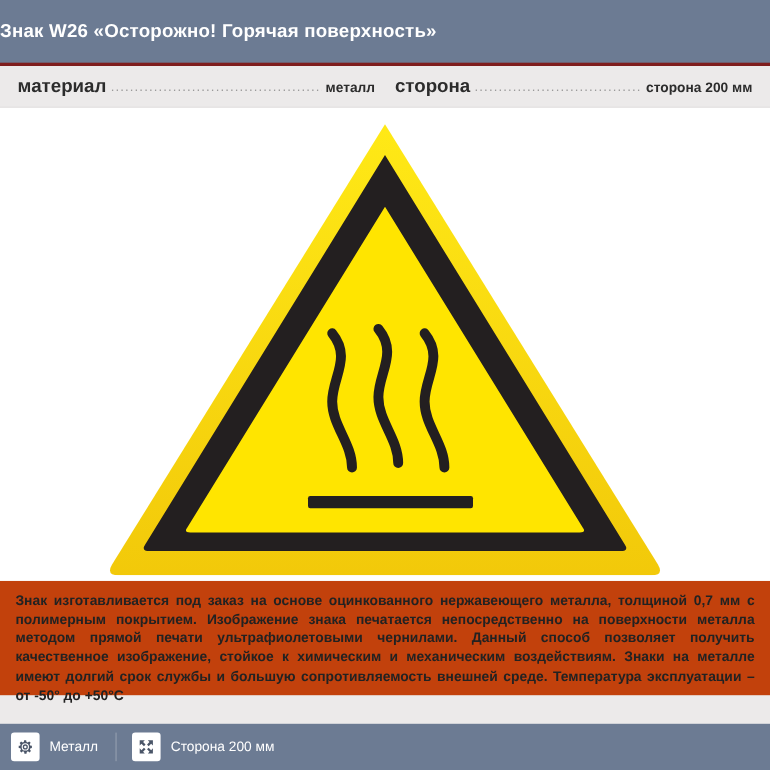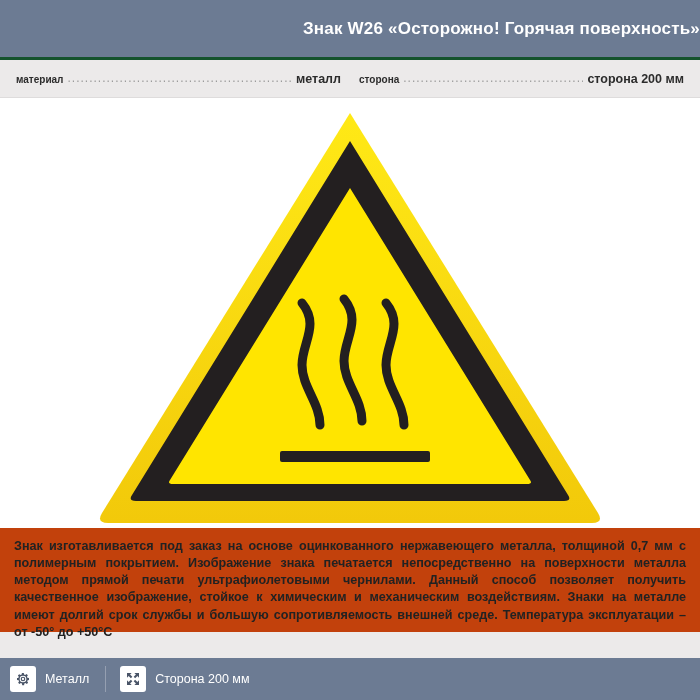--- a/index.html
+++ b/index.html
@@ -20,22 +20,22 @@
     height: 700px;
     background: #eceaea;
   }
 
   
   .header {
     height: 60px;
     background: #6c7b93;
     display: flex;
     align-items: center;
-    justify-content: flex-end;
-    border-bottom: 3px solid #14532d;
+    justify-content: flex-start;
+    border-bottom: 3px solid #7f1d1d;
   }
   .header-title {
     color: #ffffff;
     font-size: 17px;
     font-weight: bold;
     letter-spacing: 0.2px;
     text-align: center;
   }
 
   
@@ -53,21 +53,21 @@
     display: flex;
     align-items: baseline;
     flex: 1 1 0;
     min-width: 0;
     white-space: nowrap;
   }
   .spec-group + .spec-group { margin-left: 18px; }
   .spec-label {
     font-weight: bold;
     color: #2c2c2c;
-    font-size: 10px;
+    font-size: 17px;
   }
   .spec-dots {
     flex: 1 1 auto;
     overflow: hidden;
     margin: 0 4px;
     color: #9a9a9a;
     font-size: 12px;
     letter-spacing: 1px;
     transform: translateY(-1px);
   }

